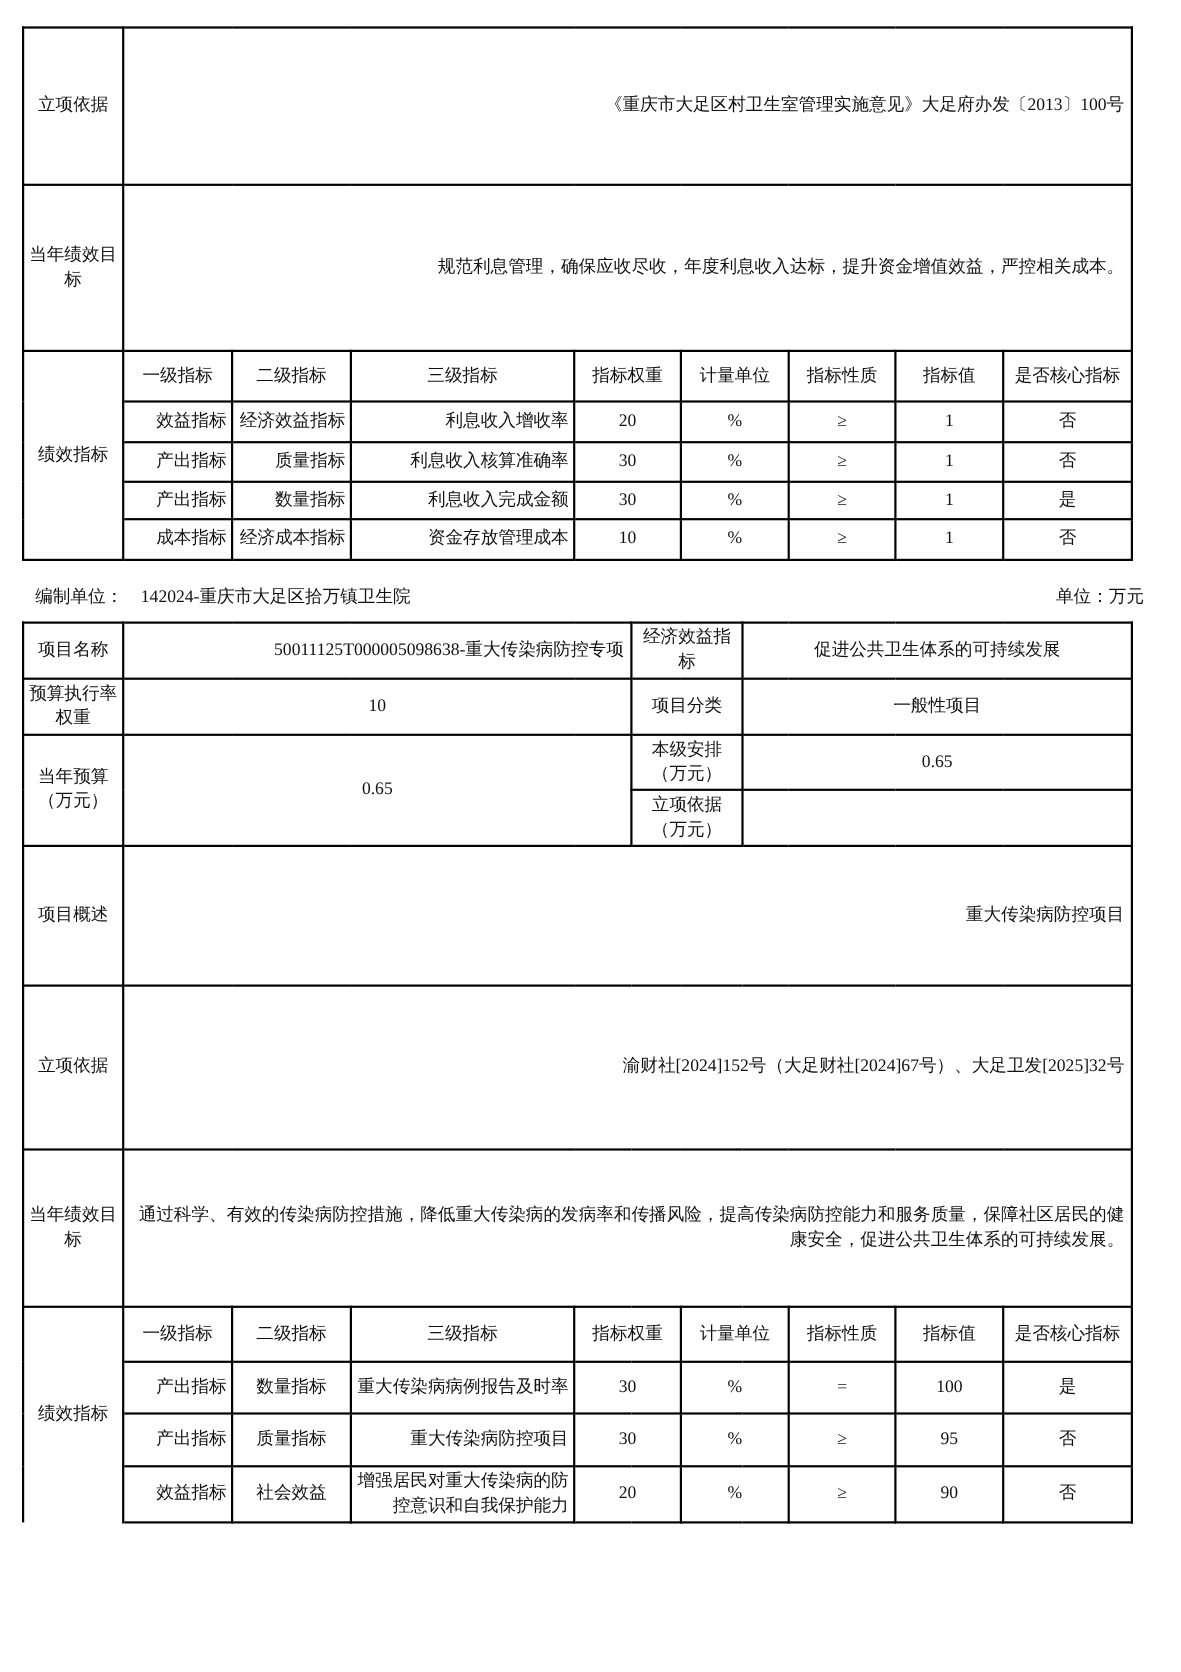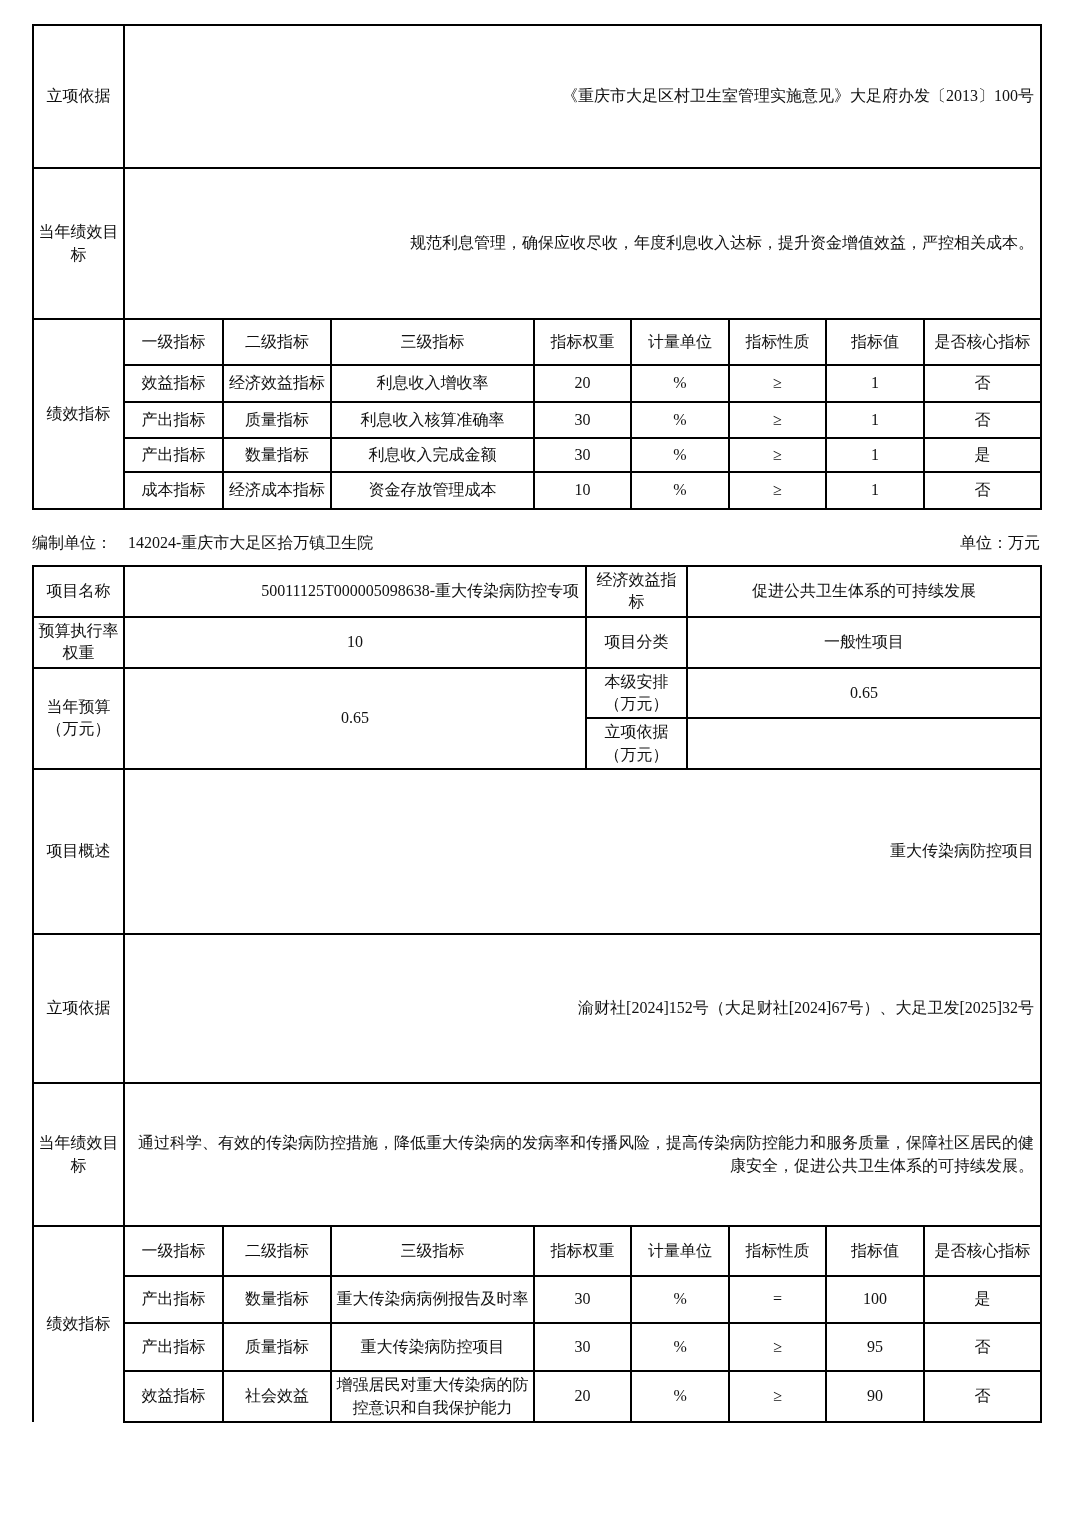--- a/index.html
+++ b/index.html
@@ -3,41 +3,41 @@
 <meta charset="utf-8">
 <style>
   html,body{margin:0;padding:0;background:#e8e8e8;}
   .page{
     width:1074px;height:1520px;background:#ffffff;color:#111;
     font-family:"Liberation Serif","DejaVu Serif",serif;
     position:relative;overflow:hidden;margin:0 auto;
   }
   table.tbl{
     border-collapse:collapse;table-layout:fixed;
-    margin-left:32px;width:1008px;
+    margin-left:20px;width:1008px;
   }
   .tbl td,.tbl th{
     border:2px solid #000;
     font-size:16px;font-weight:normal;
     padding:2px 4px;line-height:1.4;
     text-align:center;vertical-align:middle;
     overflow:hidden;
   }
   .tbl td.lbl{padding:2px 3px;}
   .tbl td.val{text-align:right;padding:2px 6px;}
   .tbl th.core{padding:2px 3px;}
-  .tbl td.left{text-align:center;font-family:Liberation Serif, serif;}
+  .tbl td.left{text-align:right;font-family:Liberation Serif, serif;}
   .tbl td.nb{border-bottom:none;}
   .t1{margin-top:24px;}
   .t2{margin-top:12px;}
   
   .h143{height:143px}.h151{height:151px}.h46{height:46px}
   .h37{height:37px}.h36{height:36px}.h34{height:34px}
   .h52{height:40px}.h43{height:43px}.h45{height:45px}.h47{height:47px}
-  .h146{height:165px}.h149{height:149px}.h50{height:50px}.h48{height:48px}
+  .h146{height:127px}.h149{height:149px}.h50{height:50px}.h48{height:48px}
   .title{
     margin-top:24px;text-align:center;
     font-size:27px;font-weight:bold;line-height:34px;letter-spacing:1px;
   }
   .meta{
     display:flex;justify-content:space-between;align-items:flex-end;
     margin:23px 34px 0 32px;font-size:16px;line-height:20px;
   }
   .meta-val{margin-left:16px;}
 </style>

